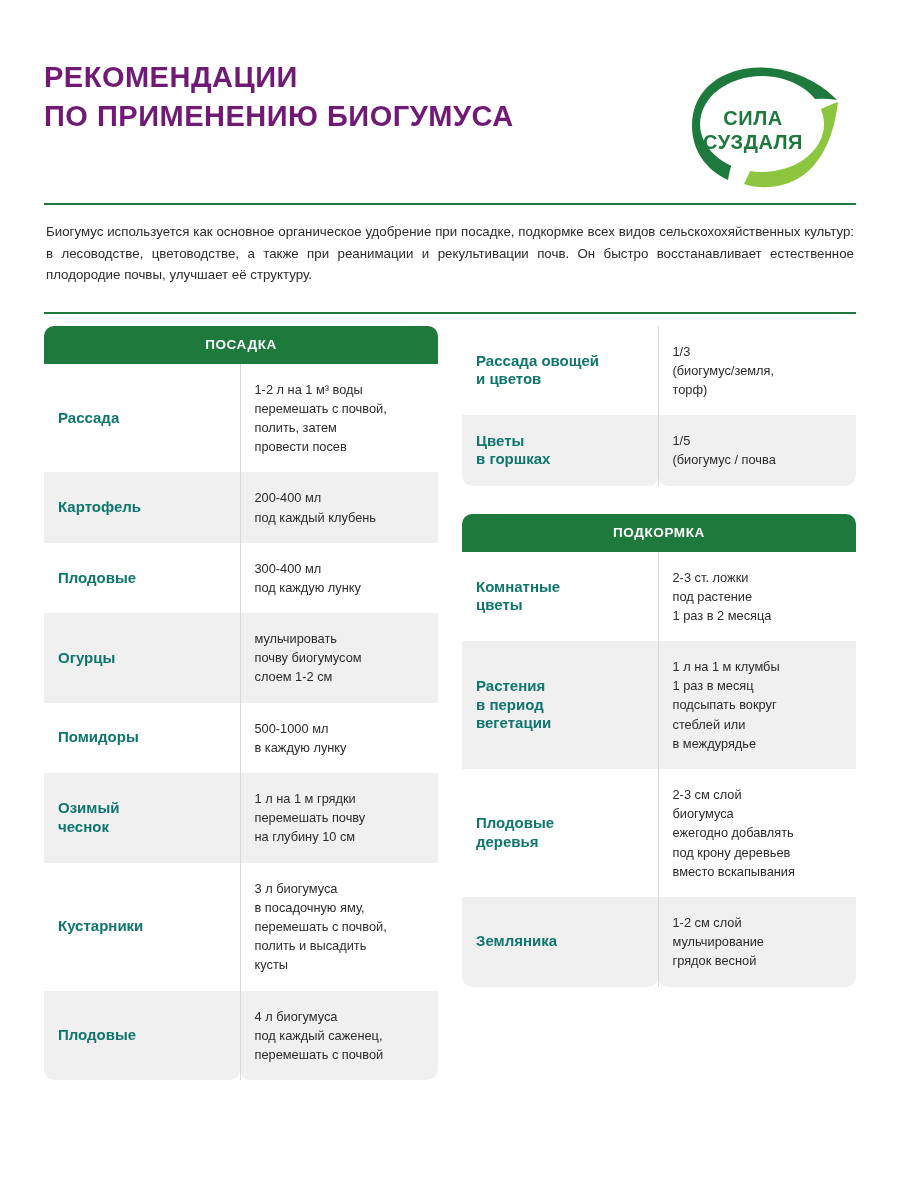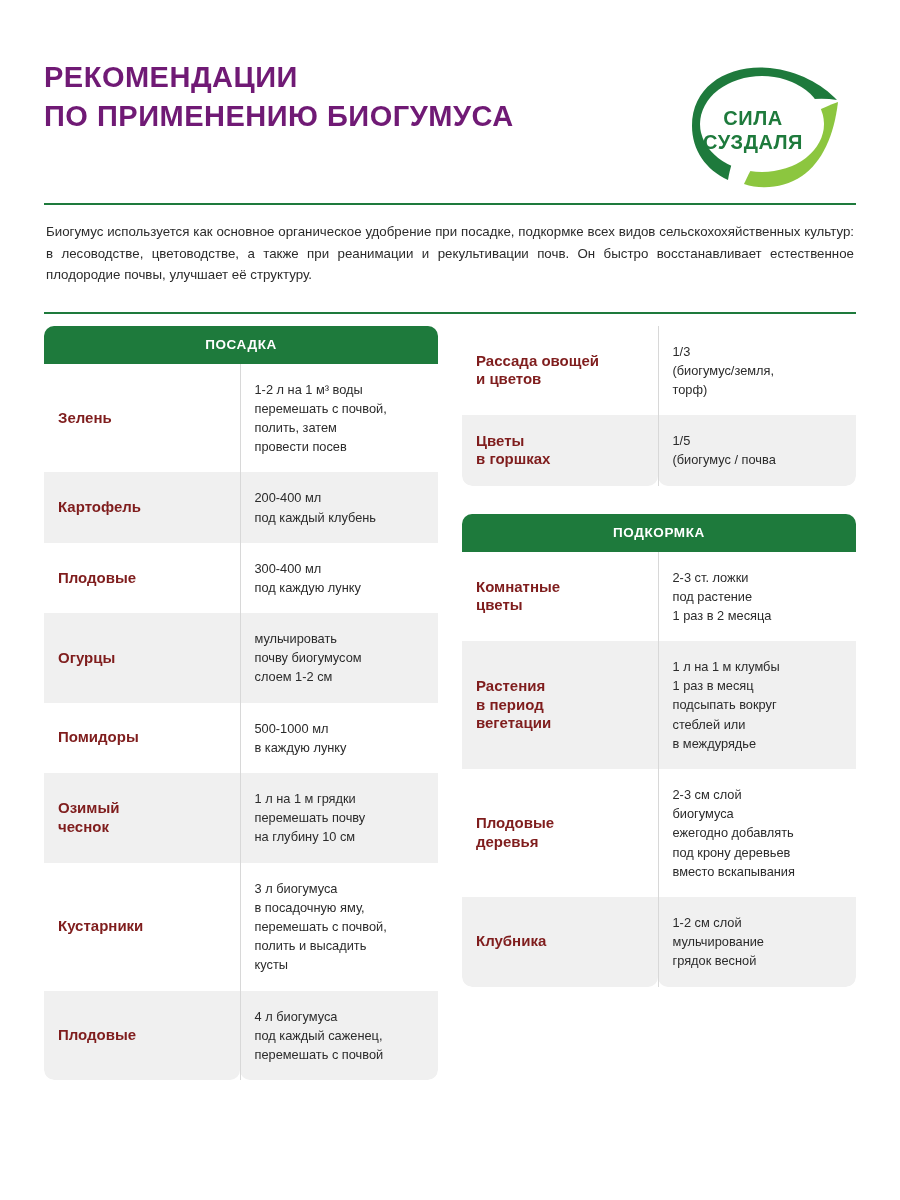--- a/index.html
+++ b/index.html
@@ -111,21 +111,21 @@
     table-layout: fixed;
   }
   .tbl td {
     vertical-align: middle;
     padding: 16px 14px;
   }
   .tbl tr td:first-child {
     font-weight: bold;
     font-size: 15px;
     line-height: 1.25;
-    color: #7f1d1d;
+    color: #0f766e;
   }
   .tbl tr td:last-child {
     font-size: 12.8px;
     line-height: 1.5;
     color: #2b2b2b;
     border-left: 1px solid #d8d8d8;
   }
   .tbl tr.odd td { background: #ffffff; }
   .tbl tr.even td { background: #f0f0f0; }
 
@@ -167,21 +167,21 @@
   <div class="rule"></div>
 
   <div class="columns">
 
     <div class="col-left">
       <div class="card">
         <div class="card-head">ПОСАДКА</div>
         <table class="tbl">
           <tbody>
             <tr class="odd">
-              <td class="cell-multiline">Зелень</td>
+              <td class="cell-multiline">Рассада</td>
               <td class="cell-multiline">1-2 л на 1 м³ воды
 перемешать с почвой,
 полить, затем
 провести посев</td>
             </tr>
             <tr class="even">
               <td class="cell-multiline">Картофель</td>
               <td class="cell-multiline">200-400 мл
 под каждый клубень</td>
             </tr>
@@ -273,21 +273,21 @@
             <tr class="odd">
               <td class="cell-multiline">Плодовые
 деревья</td>
               <td class="cell-multiline">2-3 см слой
 биогумуса
 ежегодно добавлять
 под крону деревьев
 вместо вскапывания</td>
             </tr>
             <tr class="even">
-              <td class="cell-multiline card-round-bottom">Клубника</td>
+              <td class="cell-multiline card-round-bottom">Земляника</td>
               <td class="cell-multiline card-round-bottom">1-2 см слой
 мульчирование
 грядок весной</td>
             </tr>
           </tbody>
         </table>
       </div>
 
     </div>
   </div>

